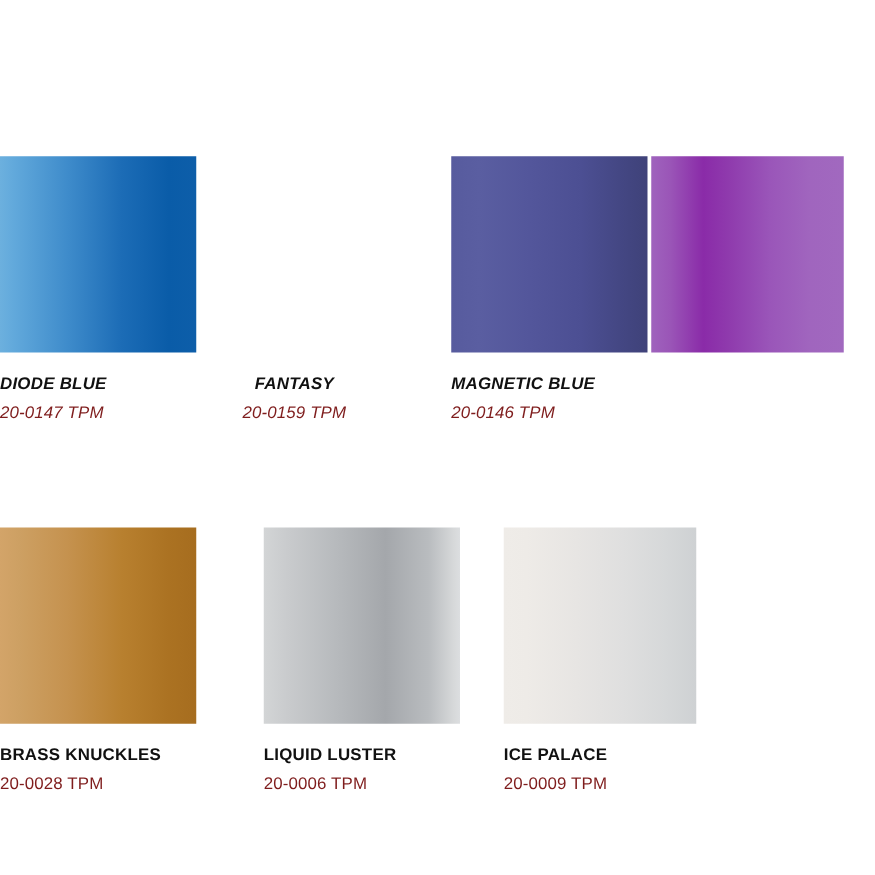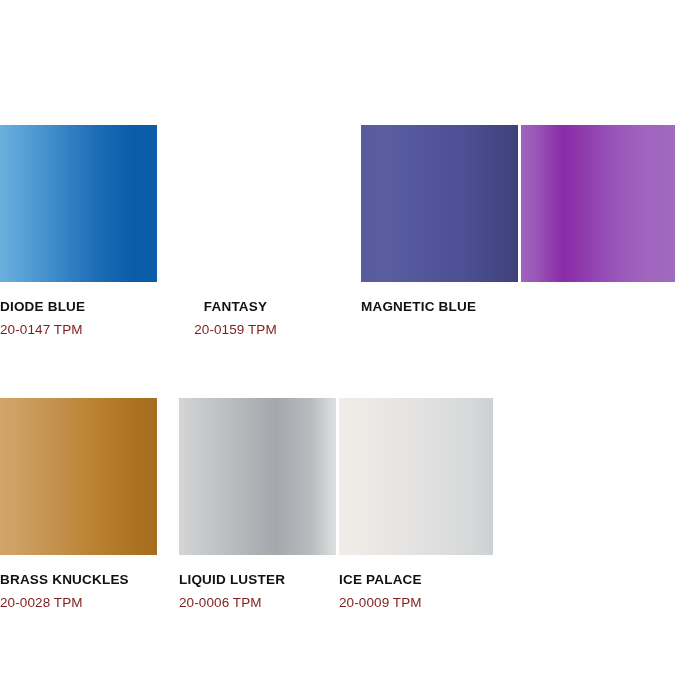--- a/index.html
+++ b/index.html
@@ -26,21 +26,21 @@
     left: 0;
     top: 125px;
     width: 700px;
   }
 
   .swatch-row {
     display: flex;
     width: 700px;
   }
 
-  .swatch-row.row-top { margin-bottom: 16px; }
+  .swatch-row.row-top { margin-bottom: 16px; font-style: italic; }
 
   .swatch-cell {
     position: relative;
     box-sizing: border-box;
   }
 
   
   .col-0 { width: 157px; padding-right: 25px; }
   .col-1 { width: 182px; padding-right: 25px; text-align: center; }
   .col-2 { width: 182px; padding-right: 25px; padding-left: 22px; }
@@ -72,21 +72,21 @@
   .swatch-code {
     font-size: 13.5px;
     font-weight: normal;
     color: #7f1d1d;
     letter-spacing: 0.1px;
     line-height: 1.25;
     padding-top: 6px;
     white-space: nowrap;
   }
 
-  .row-bottom { margin-top: 59px; }
+  .row-bottom { margin-top: 83px; gap: 32px; }
 </style>
 </head>
 <body>
 
 <div class="palette-sheet">
 
   <div class="swatch-grid">
 
     <div class="swatch-row row-top">
 
@@ -103,20 +103,21 @@
         <div class="swatch-caption">
           <div class="swatch-name">FANTASY</div>
           <div class="swatch-code">20-0159 TPM</div>
         </div>
       </div>
 
       <div class="swatch-cell col-2">
         <div class="swatch-chip" style="background-image: linear-gradient(90deg, rgb(87, 91, 158) 0%, rgb(90, 94, 161) 14%, rgb(83, 86, 155) 40%, rgb(76, 79, 147) 66%, rgb(67, 70, 130) 88%, rgb(63, 66, 121) 100%);"></div>
         <div class="swatch-caption">
           <div class="swatch-name">MAGNETIC BLUE</div>
+          <div class="swatch-code">20-0146 TPM</div>
         </div>
       </div>
 
       <div class="swatch-cell col-3">
         <div class="swatch-chip" style="background-image: linear-gradient(90deg, rgb(159, 99, 189) 0%, rgb(154, 85, 183) 10%, rgb(138, 43, 168) 27%, rgb(143, 58, 173) 40%, rgb(154, 86, 185) 62%, rgb(160, 101, 190) 82%, rgb(161, 105, 191) 100%);"></div>
       </div>
 
     </div>
 
     <div class="swatch-row row-bottom">

